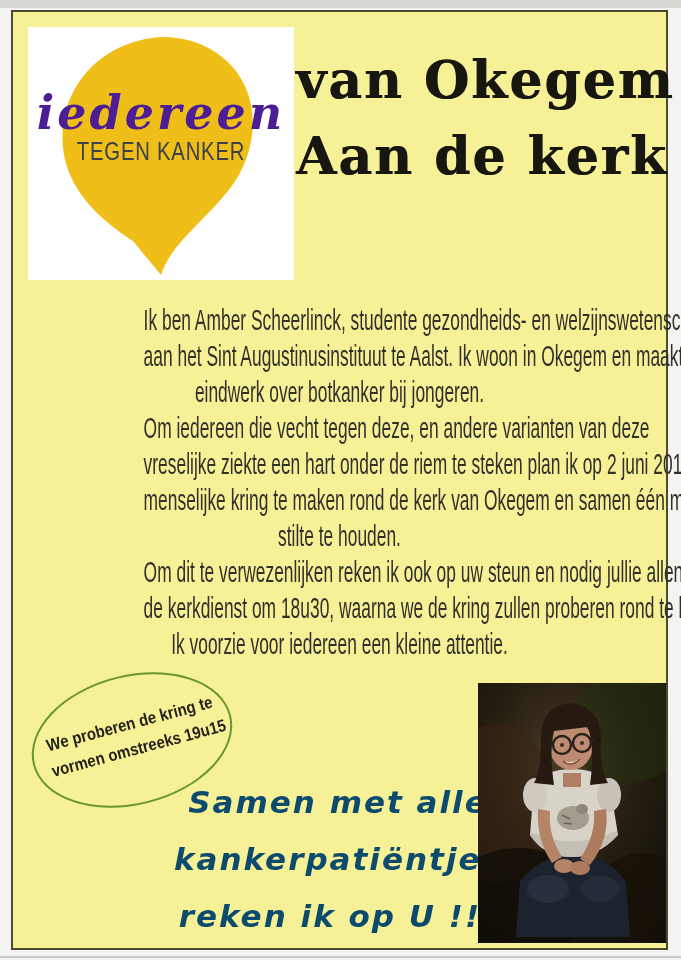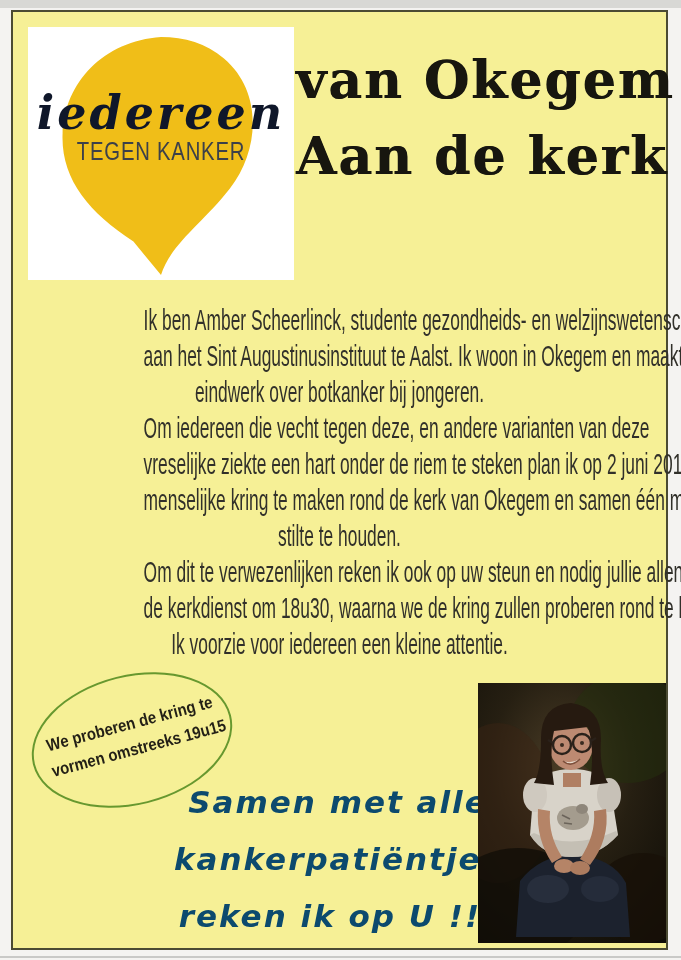--- a/index.html
+++ b/index.html
@@ -9,21 +9,21 @@
   .bottom-line{position:absolute;left:0;bottom:2px;width:681px;height:2px;background:#c9c9c7;}
 
   .poster{position:absolute;left:11px;top:10px;width:653px;height:936px;
           background:#f6f096;border:2px solid #4b4b33;}
 
   
   .logo-box{position:absolute;left:15px;top:15px;width:266px;height:253px;background:#ffffff;overflow:hidden;}
   .logo-drop{position:absolute;left:14px;top:4px;width:238px;height:248px;}
   .logo-script{position:absolute;left:0;top:60px;width:100%;line-height:52px;text-align:center;
                font-family:"DejaVu Serif",serif;font-style:italic;font-weight:bold;
-               font-size:46px;letter-spacing:3px;color:#0f172a;}
+               font-size:46px;letter-spacing:3px;color:#4c1d95;}
   .logo-sub{position:absolute;left:0;top:110px;width:100%;line-height:28px;text-align:center;
             font-family:"Liberation Sans",sans-serif;font-size:26px;font-weight:400;
             letter-spacing:1px;color:#3c4049;transform:scaleX(0.78);transform-origin:50% 50%;}
 
   
   .title{position:absolute;left:283px;top:30px;width:368px;text-align:center;
          font-family:"DejaVu Serif",serif;font-weight:bold;font-size:52px;line-height:76px;
          letter-spacing:2px;color:#17160f;text-shadow:0.6px 0 0 #17160f;}
   .title div{white-space:nowrap;}
 

